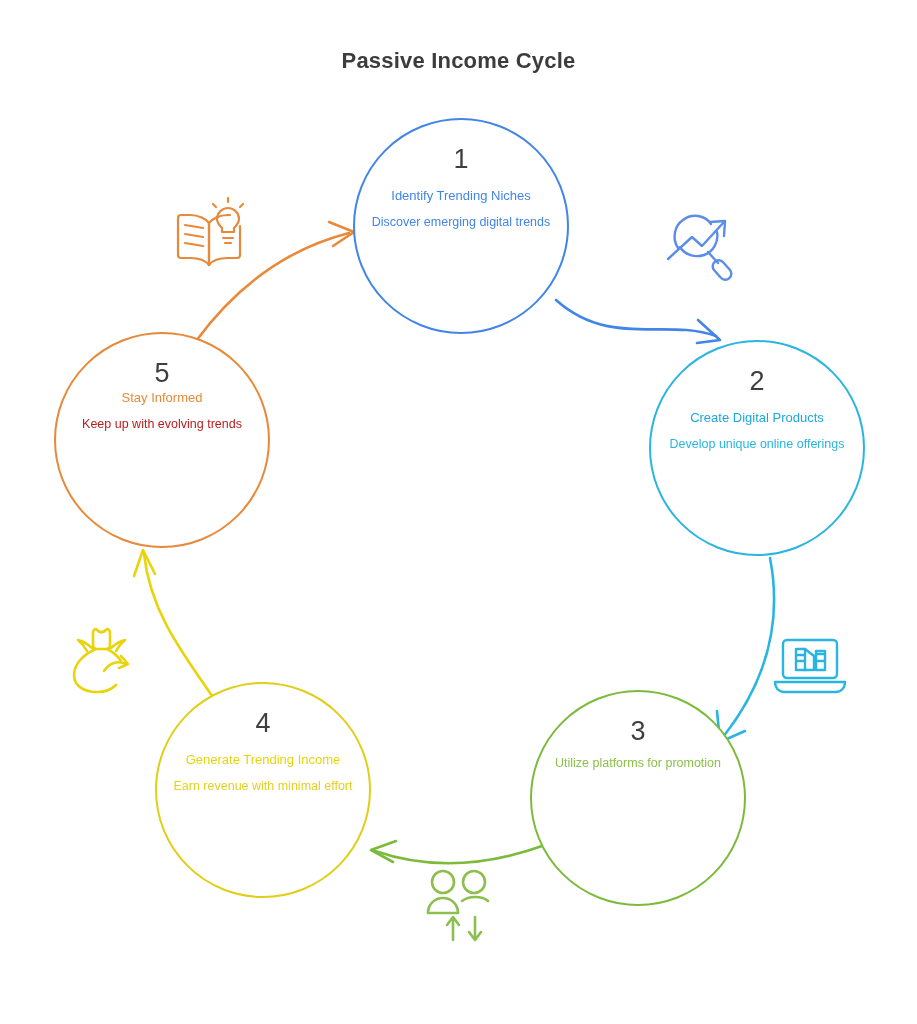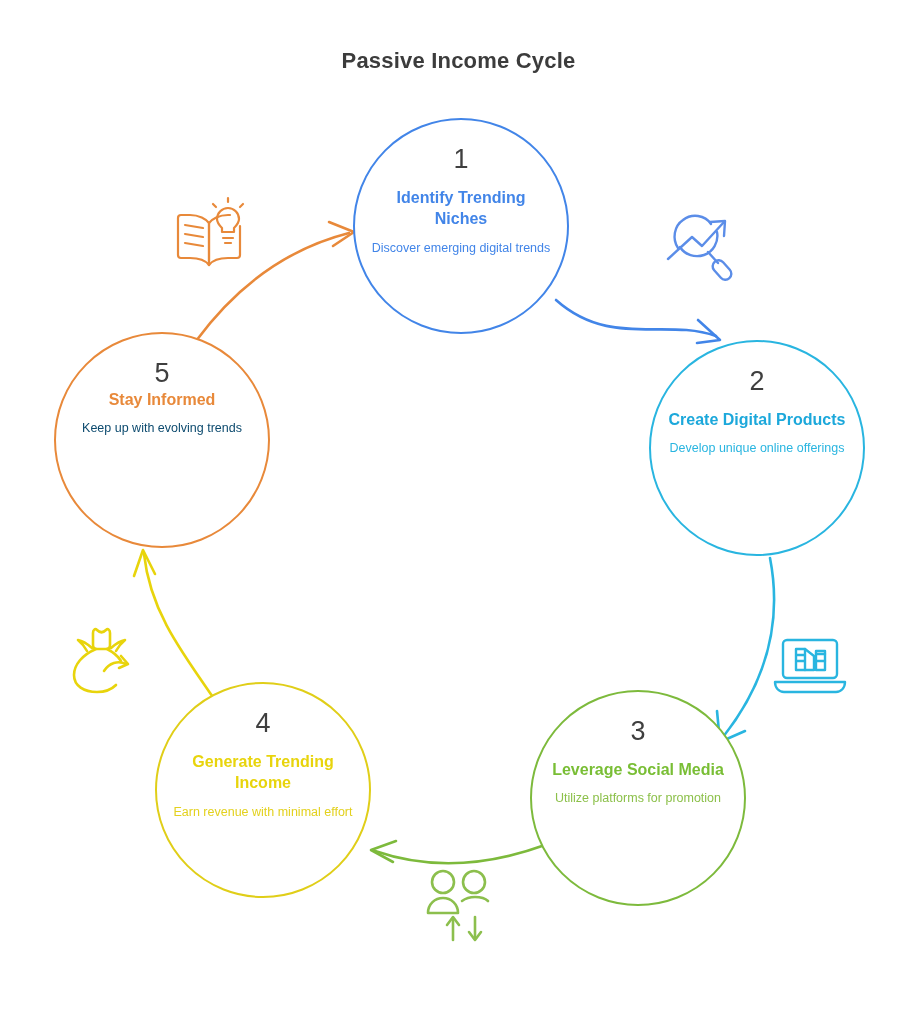--- a/index.html
+++ b/index.html
@@ -49,22 +49,22 @@
     justify-content: flex-start;
     text-align: center;
   }
   .node-number {
     font-size: 27px;
     font-weight: 400;
     color: #3F3F3F;
     line-height: 1;
   }
   .node-title {
-    font-size: 16px;
-    font-weight: bold;
+    font-size: 13px;
+    font-weight: normal;
     line-height: 1.33;
     padding: 0 14px;
   }
   .node-desc {
     font-size: 12.5px;
     font-weight: 400;
     line-height: 1.33;
     padding: 0 10px;
   }
   .icon-box {
@@ -113,34 +113,33 @@
   </div>
 
   <div class="node" style="left:649px; top:340px; width:216px; height:216px; border:2.4px solid #29B5E0; padding-top:26px;">
     <div class="node-number">2</div>
     <div class="node-title" style="color:#1CA8DB; margin-top:14px;">Create Digital Products</div>
     <div class="node-desc" style="color:#29B5E0; margin-top:10px; padding:0 12px;">Develop unique online offerings</div>
   </div>
 
   <div class="node" style="left:530px; top:690px; width:216px; height:216px; border:2.4px solid #7DBA3C; padding-top:26px;">
     <div class="node-number">3</div>
-    <div class="node-title" style="color:#79BE35; margin-top:14px;">Leverage Social Media</div>
     <div class="node-desc" style="color:#8CC04A; margin-top:10px; padding:0 14px;">Utilize platforms for promotion</div>
   </div>
 
   <div class="node" style="left:155px; top:682px; width:216px; height:216px; border:2.4px solid #E0CE18; padding-top:26px;">
     <div class="node-number">4</div>
     <div class="node-title" style="color:#E8D40C; margin-top:14px; padding:0 8px;">Generate Trending Income</div>
     <div class="node-desc" style="color:#E3D11E; margin-top:10px;">Earn revenue with minimal effort</div>
   </div>
 
   <div class="node" style="left:54px; top:332px; width:216px; height:216px; border:2.4px solid #E8893A; padding-top:26px;">
     <div class="node-number">5</div>
     <div class="node-title" style="color:#E8893A; margin-top:2px;">Stay Informed</div>
-    <div class="node-desc" style="color:#0c4a6e; margin-top:10px; padding:0 10px;">Keep up with evolving trends</div>
+    <div class="node-desc" style="color:#b91c1c; margin-top:10px; padding:0 10px;">Keep up with evolving trends</div>
   </div>
 
   <div class="icon-box" style="left:172px; top:196px; width:80px; height:78px;">
     <svg viewBox="0 0 80 78" width="80" height="78">
       <g fill="none" stroke="#E8893A" stroke-width="2.2" stroke-linecap="round" stroke-linejoin="round">
         <path d="M6,22 C6,20 7,19 9,19 L18,19 C27,19 34,23 37,27 L37,69 C34,65 27,62 18,62 L9,62 C7,62 6,61 6,59 Z"></path>
         <path d="M37,27 C40,23 47,19 56,19 L58,19"></path>
         <path d="M37,69 L37,27"></path>
         <path d="M68,30 L68,59 C68,61 67,62 65,62 L56,62 C47,62 40,65 37,69"></path>
         <line x1="13" y1="29" x2="31" y2="32"></line>

